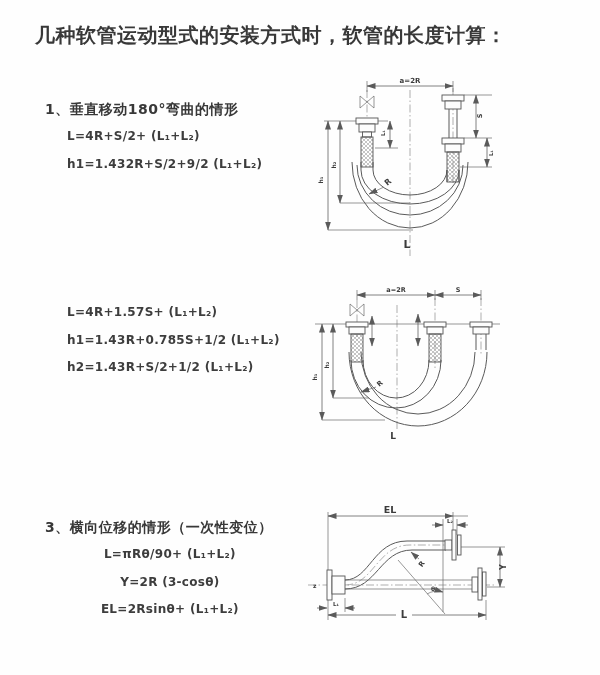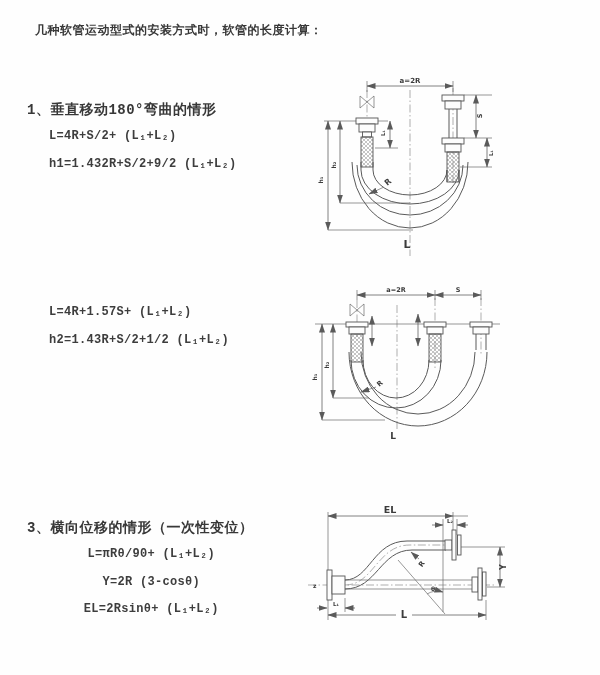--- a/index.html
+++ b/index.html
@@ -2,24 +2,24 @@
 <html><head>
 <meta charset="utf-8">
 <style>
   html,body{margin:0;padding:0;}
   body{
     width:600px;height:675px;position:relative;background:#fefefe;
     font-family:"DejaVu Sans","Liberation Sans",sans-serif;
     color:#3a3a3a;overflow:hidden;
   }
   .page-title{
-    position:absolute;left:35px;top:22px;font-size:12px;font-weight:bold;
+    position:absolute;left:35px;top:22px;font-size:20px;font-weight:bold;
     letter-spacing:.5px;color:#383838;
   }
-  .section{position:absolute;left:27px;font-family:Liberation Mono, monospace;}
+  .section{position:absolute;left:45px;}
   .section .heading{font-size:14px;font-weight:bold;color:#383838;letter-spacing:.5px;margin:0 0 10px 0;}
   .section .formula{font-size:12px;font-weight:bold;color:#3d3d3d;margin:0 0 13.5px 0;padding-left:22px;letter-spacing:.3px;}
   #sec1{top:101px;}
   #sec2{top:305px;}
   #sec3{top:519px;text-align:center;}
   svg{position:absolute;overflow:visible;}
   #dg1{left:310px;top:70px;}
   #dg2{left:305px;top:280px;}
   #dg3{left:300px;top:502px;}
   .ln{stroke:#5a5a5a;stroke-width:1;fill:none;}
@@ -47,20 +47,21 @@
 <div class="page-title">几种软管运动型式的安装方式时，软管的长度计算：</div>
 
 <div class="section" id="sec1">
   <p class="heading">1、垂直移动180°弯曲的情形</p>
   <p class="formula">L=4R+S/2+ (L₁+L₂)</p>
   <p class="formula">h1=1.432R+S/2+9/2 (L₁+L₂)</p>
 </div>
 
 <div class="section" id="sec2">
   <p class="formula">L=4R+1.57S+ (L₁+L₂)</p>
+  <p class="formula">h1=1.43R+0.785S+1/2 (L₁+L₂)</p>
   <p class="formula">h2=1.43R+S/2+1/2 (L₁+L₂)</p>
 </div>
 
 <div class="section" id="sec3">
   <p class="heading">3、横向位移的情形（一次性变位）</p>
   <p class="formula">L=πRθ/90+ (L₁+L₂)</p>
   <p class="formula">Y=2R (3-cosθ)</p>
   <p class="formula">EL=2Rsinθ+ (L₁+L₂)</p>
 </div>
 

